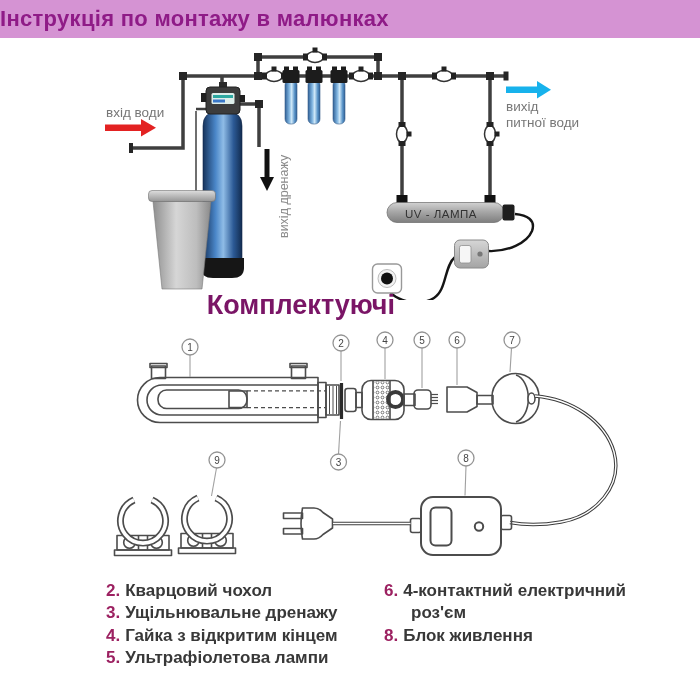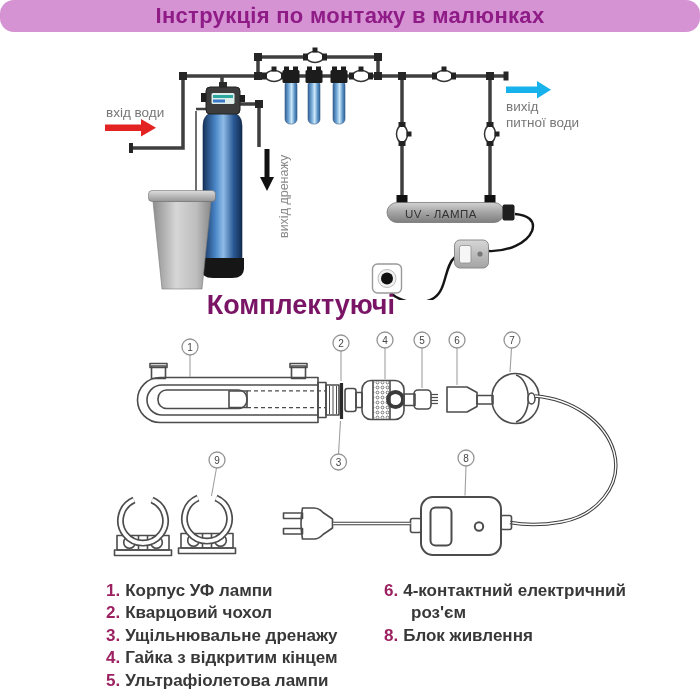--- a/index.html
+++ b/index.html
@@ -1,19 +1,19 @@
 <!DOCTYPE html>
 <html><head>
 <meta charset="utf-8">
 <style>
   html,body{margin:0;padding:0;background:#fff;}
   .page{position:relative;width:700px;height:700px;background:#ffffff;overflow:hidden;
         font-family:"Liberation Sans",sans-serif;}
-  .header{position:absolute;left:0;top:0;width:700px;height:32px;background:#d593d3;
-          display:flex;align-items:center;justify-content:center;border-radius:14px;}
+  .header{position:absolute;left:0;top:0;width:700px;height:38px;background:#d593d3;
+          display:flex;align-items:center;}
   .header-title{font-size:22px;font-weight:bold;color:#8f1b87;letter-spacing:0.3px;}
   .schematic-svg{position:absolute;left:0;top:38px;}
   .section-heading{position:absolute;left:115px;top:290px;width:280px;text-align:right;
           font-size:27px;font-weight:bold;color:#7a1566;}
   .parts-svg{position:absolute;left:90px;top:328px;}
   .plist{position:absolute;top:580px;margin:0;padding:0;list-style:none;}
   .plist.left{left:106px;width:254px;}
   .plist.right{left:384px;width:256px;}
   .plist li{font-size:17px;line-height:22.4px;color:#383838;font-weight:600;
             padding-left:27px;text-indent:-27px;}
@@ -364,21 +364,20 @@
         <text class="callout-num" x="466" y="461.5" text-anchor="middle">8</text>
       </g>
       <g>
         <circle cx="217" cy="460" r="8" fill="#fff" stroke="#949494" stroke-width="1.3"></circle>
         <text class="callout-num" x="217" y="463.5" text-anchor="middle">9</text>
       </g>
     </g>
   </svg>
 
   <ul class="plist left">
-    <li><span class="num">1.</span><span>Корпус УФ лампи</span></li>
     <li><span class="num">2.</span><span>Кварцовий чохол</span></li>
     <li><span class="num">3.</span><span>Ущільнювальне дренажу</span></li>
     <li><span class="num">4.</span><span>Гайка з відкритим кінцем</span></li>
     <li><span class="num">5.</span><span>Ультрафіолетова лампи</span></li>
   </ul>
   <ul class="plist right">
     <li><span class="num">6.</span><span>4-контактний електричний роз'єм</span></li>
     <li><span class="num">8.</span><span>Блок живлення</span></li>
   </ul>
 

